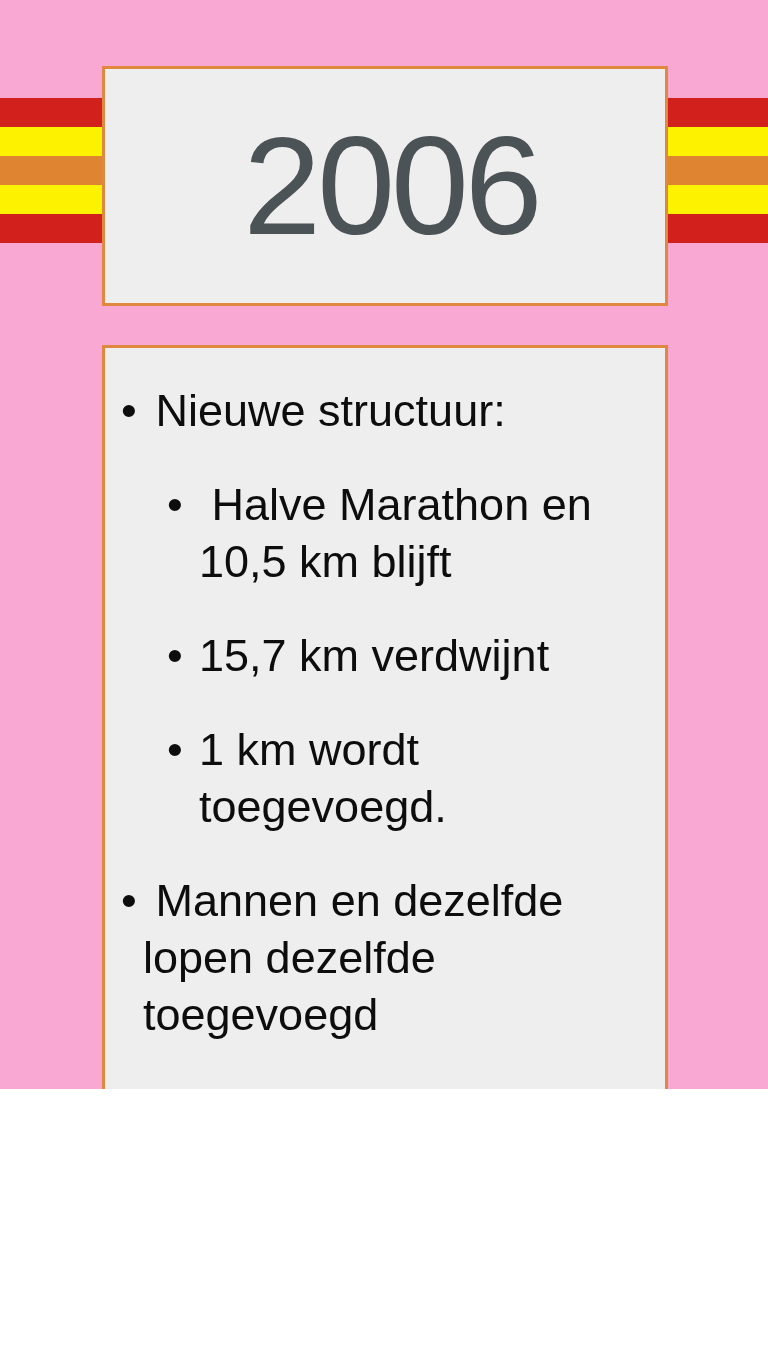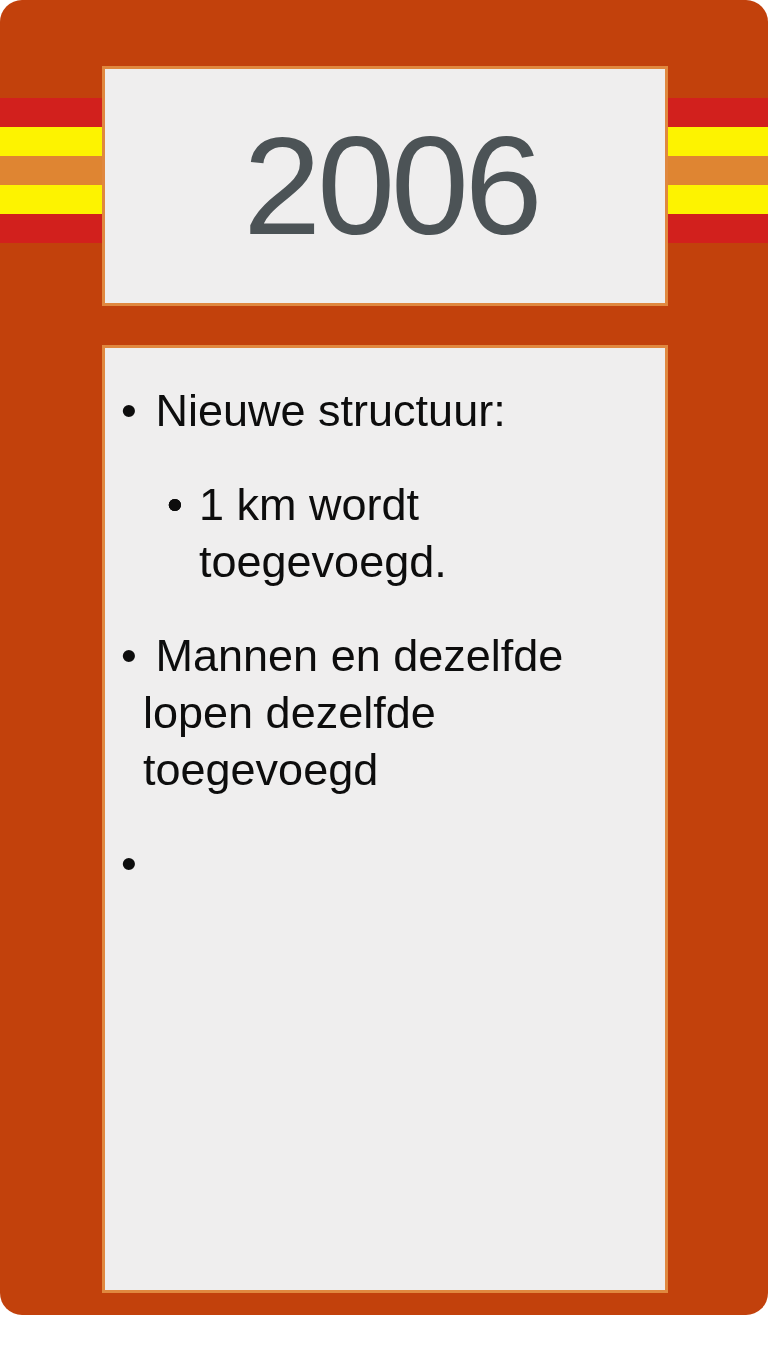--- a/index.html
+++ b/index.html
@@ -4,24 +4,23 @@
 <style>
   html, body {
     margin: 0;
     padding: 0;
     background: #ffffff;
     font-family: "Liberation Sans", sans-serif;
   }
   .slide {
     position: relative;
     width: 768px;
-    height: 1315px;
-    background: #c2410c;
+    height: 1089px;
+    background: #f9a8d4;
     overflow: hidden;
-    border-radius: 22px;
   }
   
   .flag-band {
     position: absolute;
     left: 0;
     top: 98px;
     width: 768px;
     height: 145px;
     display: flex;
     flex-direction: column;
@@ -91,22 +90,23 @@
       <div class="flag-stripe" style="background: rgb(210, 32, 29);"></div>
     </div>
 
   <div class="card title-card" style="background: rgb(239, 238, 238); border-color: rgb(224, 136, 63);">
     <div class="title-text" style="color: rgb(76, 83, 86);">2006</div>
   </div>
 
   <div class="card content-card" style="background: rgb(239, 238, 238); border-color: rgb(224, 136, 63);">
     <div class="bullet-list" id="bulletList" style="color: rgb(13, 13, 13);">
         <div class="item level1"><span class="bullet">•</span><span class="item-text"><span class="seg bold"> Nieuwe structuur:</span></span></div>
-        <div class="item level2"><span class="bullet">•</span></div>
-        <div class="item level2"><span class="bullet">•</span></div>
+        <div class="item level2"><span class="bullet">•</span><span class="item-text"><span class="seg"> Halve Marathon en
+10,5 km </span><span class="seg bold">blijft</span></span></div>
+        <div class="item level2"><span class="bullet">•</span><span class="item-text"><span class="seg">15,7 km verdwijnt</span></span></div>
         <div class="item level2"><span class="bullet">•</span><span class="item-text"><span class="seg bold">1 km wordt
 toegevoegd.</span></span></div>
         <div class="item level1"><span class="bullet">•</span><span class="item-text"><span class="seg bold"> Mannen</span><span class="seg"> en </span><span class="seg bold">dezelfde</span><span class="seg">
 lopen </span><span class="seg bold">dezelfde
 toegevoegd</span></span></div>
         <div class="item level1"><span class="bullet">•</span></div>
       </div>
   </div>
 
 </div>

